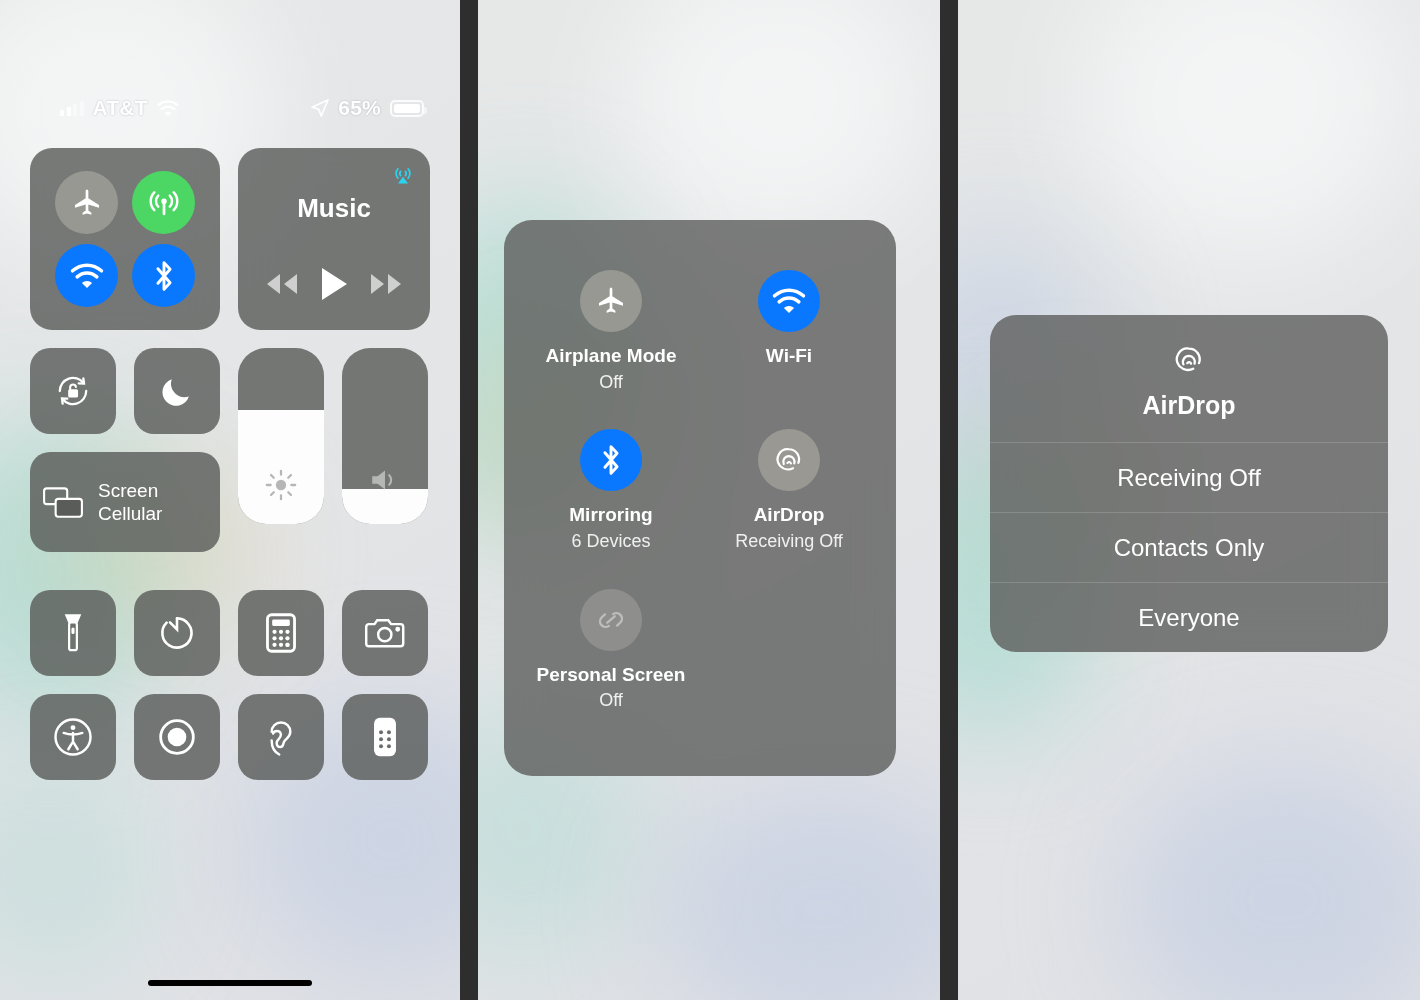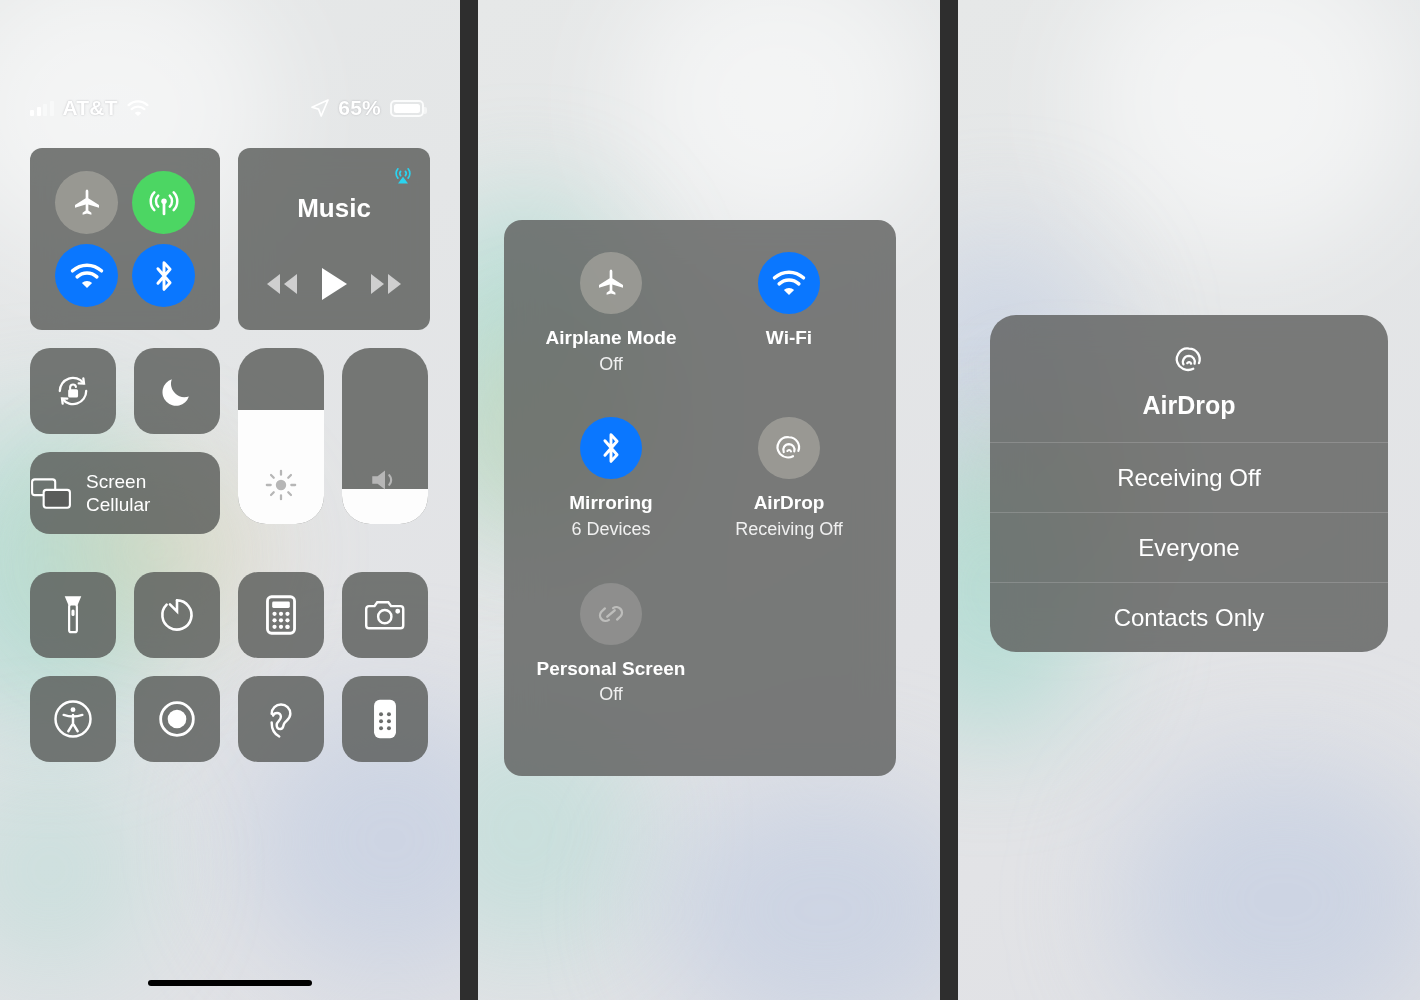--- a/index.html
+++ b/index.html
@@ -32,21 +32,21 @@
   .blob { position: absolute; border-radius: 50%; filter: blur(55px); pointer-events: none; }
   .b-teal   { background: rgba(150, 215, 200, .55); }
   .b-gold   { background: rgba(226, 205, 150, .45); }
   .b-blue   { background: rgba(186, 200, 226, .50); }
   .b-white  { background: rgba(255,255,255,.55); }
 
   
   .statusbar {
     position: absolute; top: 96px; left: 0; width: 460px;
     display: flex; align-items: center; justify-content: space-between;
-    padding: 0 36px 0 30px;
+    padding: 0 36px 0 60px;
     color: #ffffff;
     font-size: 21px; font-weight: 600;
     letter-spacing: .2px;
     text-shadow: 0 0 2px rgba(140,140,145,.55);
   }
   .sb-left, .sb-right { display: flex; align-items: center; gap: 9px; }
   .bars { display: flex; align-items: flex-end; gap: 2.5px; height: 15px; }
   .bars i { width: 4px; background: #ffffff; border-radius: 1px; display: block; }
   .bars i:nth-child(1) { height: 6px; }
   .bars i:nth-child(2) { height: 9px; }
@@ -56,54 +56,54 @@
   .batt::after { content:""; position:absolute; right:-5px; top:5px; width:3px; height:7px; background: rgba(255,255,255,.55); border-radius:0 2px 2px 0; }
   .batt i { position:absolute; left:2px; top:2px; bottom:2px; background:#fff; border-radius:2.5px; display:block; }
 
   
   .cc-grid { position: absolute; left: 30px; top: 148px; width: 400px; }
   .row { display: flex; gap: 18px; margin-bottom: 18px; }
 
   .mod {
     background: rgba(88,90,88,.80);
     backdrop-filter: blur(16px);
-    border-radius: 12px;
+    border-radius: 22px;
     position: relative;
   }
   .mod-toggles { width: 190px; height: 182px; padding: 18px; display: grid; grid-template-columns: 1fr 1fr; grid-template-rows: 1fr 1fr; place-items: center; }
   .mod-music   { width: 192px; height: 182px; }
 
   .circle { width: 63px; height: 63px; border-radius: 50%; display: flex; align-items: center; justify-content: center; }
   .c-off  { background: rgba(175,172,165,.62); }
   .c-green{ background: #4cd663; }
   .c-blue { background: #0a77ff; }
 
   .music-title { position: absolute; top: 45px; left: 0; right: 0; text-align: center; color: #fff; font-size: 26px; font-weight: 700; }
   .airplay { position: absolute; top: 14px; right: 14px; }
   .music-ctrls { position: absolute; bottom: 28px; left: 0; right: 0; display: flex; align-items: center; justify-content: space-around; padding: 0 16px; }
 
   .tile { background: rgba(88,90,88,.80); border-radius: 20px; display:flex; align-items:center; justify-content:center; }
   .tile-sm  { width: 86px; height: 86px; }
-  .tile-wide{ width: 190px; height: 82px; display:flex; gap: 14px; padding-left: 0; justify-content:flex-start; }
+  .tile-wide{ width: 190px; height: 100px; display:flex; gap: 14px; padding-left: 12px; justify-content:flex-start; }
   .tile-wide span { color: #fff; font-size: 19px; line-height: 1.22; }
 
   .slider { width: 86px; height: 176px; border-radius: 28px; overflow: hidden; position: relative; background: rgba(88,90,88,.80); }
   .slider .fill { position: absolute; left:0; right:0; bottom:0; background: #fdfdfd; }
   .slider .gicon { position: absolute; left: 0; right: 0; bottom: 22px; display: flex; justify-content: center; }
 
   .sliders-col { display: flex; gap: 18px; }
 
   
   .expanded {
     position: absolute; left: 26px; top: 220px; width: 392px; height: 556px;
     background: rgba(92,94,92,.80);
     backdrop-filter: blur(18px);
-    border-radius: 18px;
+    border-radius: 28px;
     display: grid; grid-template-columns: 1fr 1fr; grid-template-rows: 1fr 1fr 1fr;
-    padding: 32px 18px 28px;
+    padding: 50px 18px 28px;
   }
   .ex-cell { display:flex; flex-direction:column; align-items:center; }
   .ex-cell .circle { width: 62px; height: 62px; }
   .ex-lbl { color:#fff; font-size: 19px; font-weight: 700; margin-top: 12px; text-align:center; line-height:1.25; }
   .ex-sub { color:#f0f0f0; font-size: 18px; font-weight: 400; margin-top: 3px; text-align:center; line-height:1.28; max-width: 150px; }
   .redact { display:inline-block; width: 56px; height: 15px; background: #bcbcbc; border-radius: 2px; vertical-align: -1px; margin-right: 4px; }
 
   
   .ad-menu {
     position: absolute; left: 32px; top: 315px; width: 398px;
@@ -477,18 +477,18 @@
           <svg width="34" height="34" viewBox="0 0 28 28" fill="none" stroke="#fff" stroke-width="1.9" stroke-linecap="round">
             <path d="M5.8 18.6A8.8 8.8 0 0114 4.6a8.8 8.8 0 018.2 12"></path>
             <path d="M9.4 17.6a5 5 0 014.6-7 5 5 0 014.6 6.4"></path>
             <path d="M12.6 16.6a1.7 1.7 0 013.1.4"></path>
             <path d="M6.5 19.4c3 3 7.5 3.6 11 1.8"></path>
           </svg>
         </span>
         <span class="ad-head-lbl">AirDrop</span>
       </div>
       <div class="ad-opt">Receiving Off</div>
+      <div class="ad-opt">Contacts Only</div>
       <div class="ad-opt">Everyone</div>
-      <div class="ad-opt">Contacts Only</div>
     </div>
   </div>
 
 </div>
 
 </body></html>

